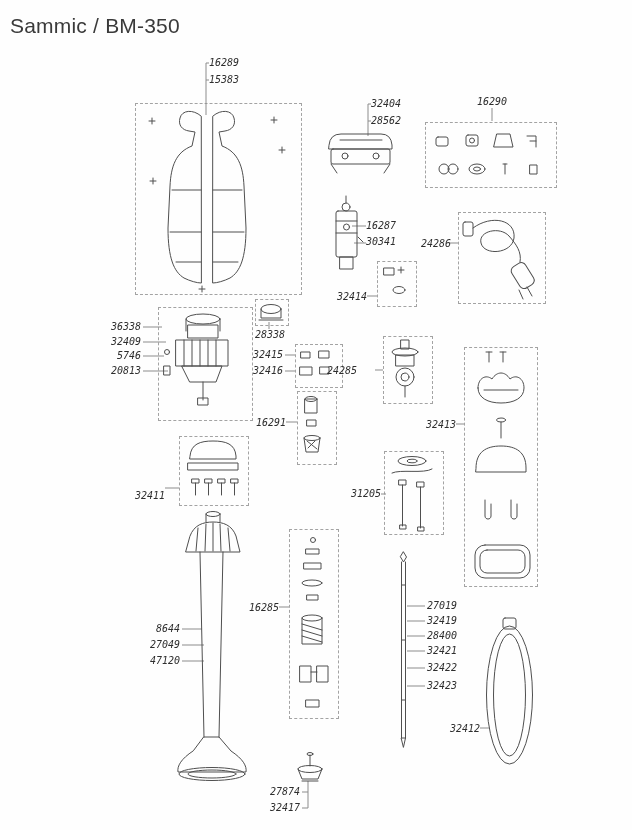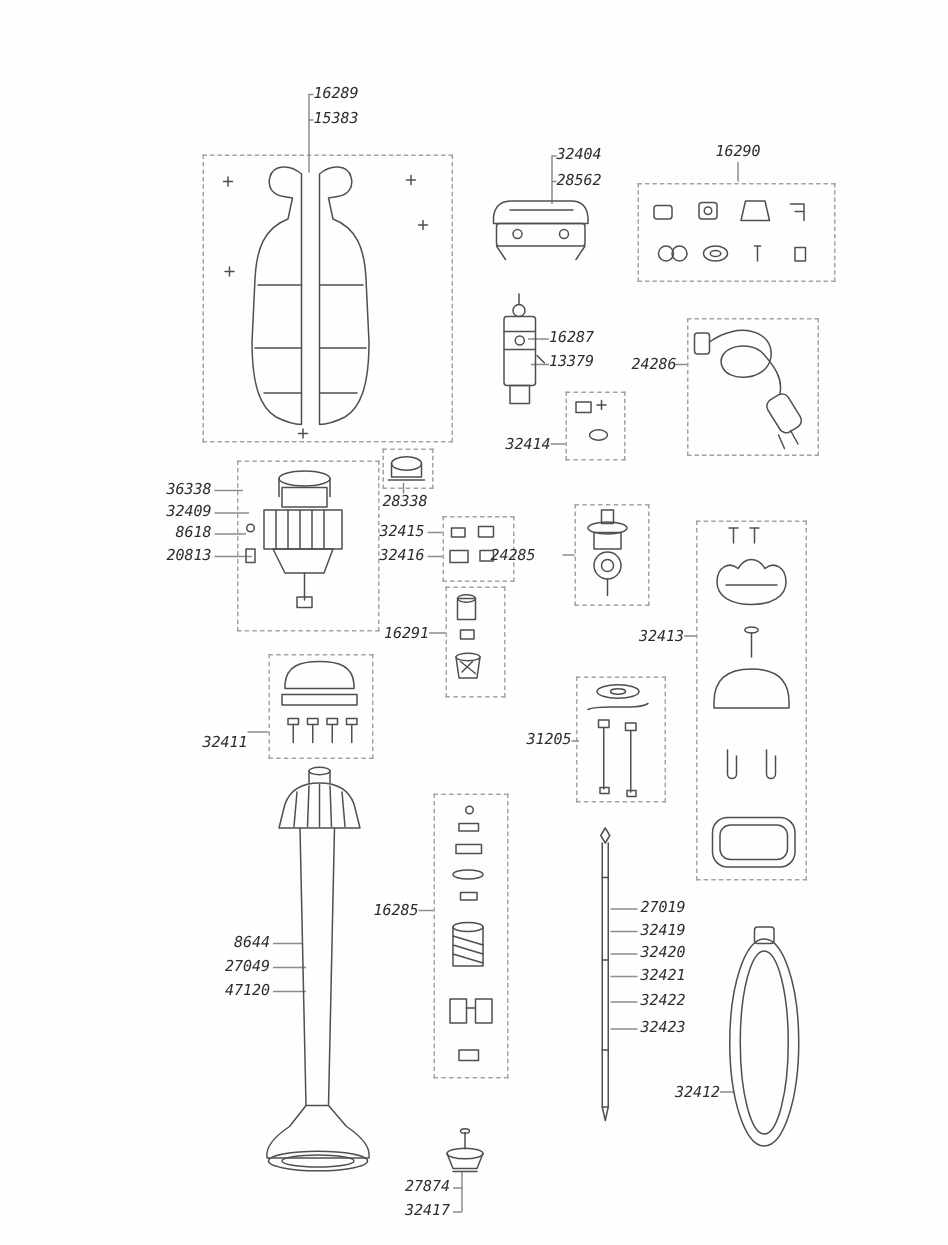--- a/index.html
+++ b/index.html
@@ -20,20 +20,21 @@
     position:absolute; font-size:10px; line-height:12px;
     color:#2e2e2e; white-space:nowrap;font-style:italic;
   }
   svg.art { position:absolute; left:0; top:0; pointer-events:none; }
 </style>
 </head>
 <body>
 
 <div class="canvas">
 
+  <h1 class="title">Sammic / BM-350</h1>
 
   <div class="pbox" style="left:135px;top:103px;width:167px;height:192px"></div>
   <div class="pbox" style="left:425px;top:122px;width:132px;height:66px"></div>
   <div class="pbox" style="left:458px;top:212px;width:88px;height:92px"></div>
   <div class="pbox" style="left:377px;top:261px;width:40px;height:46px"></div>
   <div class="pbox" style="left:158px;top:307px;width:95px;height:114px"></div>
   <div class="pbox" style="left:255px;top:299px;width:34px;height:27px"></div>
   <div class="pbox" style="left:295px;top:344px;width:48px;height:44px"></div>
   <div class="pbox" style="left:383px;top:336px;width:50px;height:68px"></div>
   <div class="pbox" style="left:464px;top:347px;width:74px;height:240px"></div>
@@ -260,29 +261,29 @@
 
   <span class="lbl" style="left:209px;top:57px">16289</span>
   <span class="lbl" style="left:209px;top:74px">15383</span>
 
   <span class="lbl" style="left:371px;top:98px">32404</span>
   <span class="lbl" style="left:371px;top:115px">28562</span>
 
   <span class="lbl" style="left:477px;top:96px">16290</span>
 
   <span class="lbl" style="left:366px;top:220px">16287</span>
-  <span class="lbl" style="left:366px;top:236px">13379</span>
+  <span class="lbl" style="left:366px;top:236px">30341</span>
 
   <span class="lbl" style="left:421px;top:238px">24286</span>
 
   <span class="lbl" style="left:337px;top:291px">32414</span>
 
   <span class="lbl" style="left:111px;top:321px">36338</span>
   <span class="lbl" style="left:111px;top:336px">32409</span>
-  <span class="lbl" style="left:117px;top:350px">8618</span>
+  <span class="lbl" style="left:117px;top:350px">5746</span>
   <span class="lbl" style="left:111px;top:365px">20813</span>
 
   <span class="lbl" style="left:255px;top:329px">28338</span>
 
   <span class="lbl" style="left:253px;top:349px">32415</span>
   <span class="lbl" style="left:253px;top:365px">32416</span>
 
   <span class="lbl" style="left:327px;top:365px">24285</span>
 
   <span class="lbl" style="left:426px;top:419px">32413</span>
@@ -294,21 +295,21 @@
   <span class="lbl" style="left:351px;top:488px">31205</span>
 
   <span class="lbl" style="left:249px;top:602px">16285</span>
 
   <span class="lbl" style="left:156px;top:623px">8644</span>
   <span class="lbl" style="left:150px;top:639px">27049</span>
   <span class="lbl" style="left:150px;top:655px">47120</span>
 
   <span class="lbl" style="left:427px;top:600px">27019</span>
   <span class="lbl" style="left:427px;top:615px">32419</span>
-  <span class="lbl" style="left:427px;top:630px">32420</span>
+  <span class="lbl" style="left:427px;top:630px">28400</span>
   <span class="lbl" style="left:427px;top:645px">32421</span>
   <span class="lbl" style="left:427px;top:662px">32422</span>
   <span class="lbl" style="left:427px;top:680px">32423</span>
 
   <span class="lbl" style="left:450px;top:723px">32412</span>
 
   <span class="lbl" style="left:270px;top:786px">27874</span>
   <span class="lbl" style="left:270px;top:802px">32417</span>
 
 </div>

